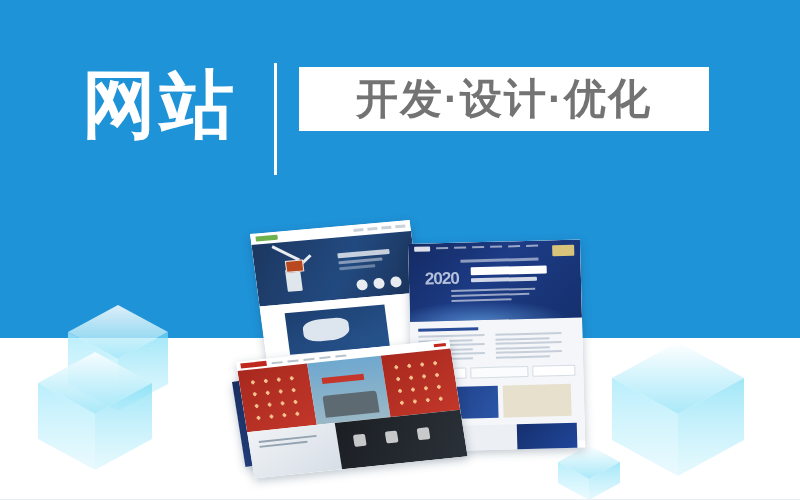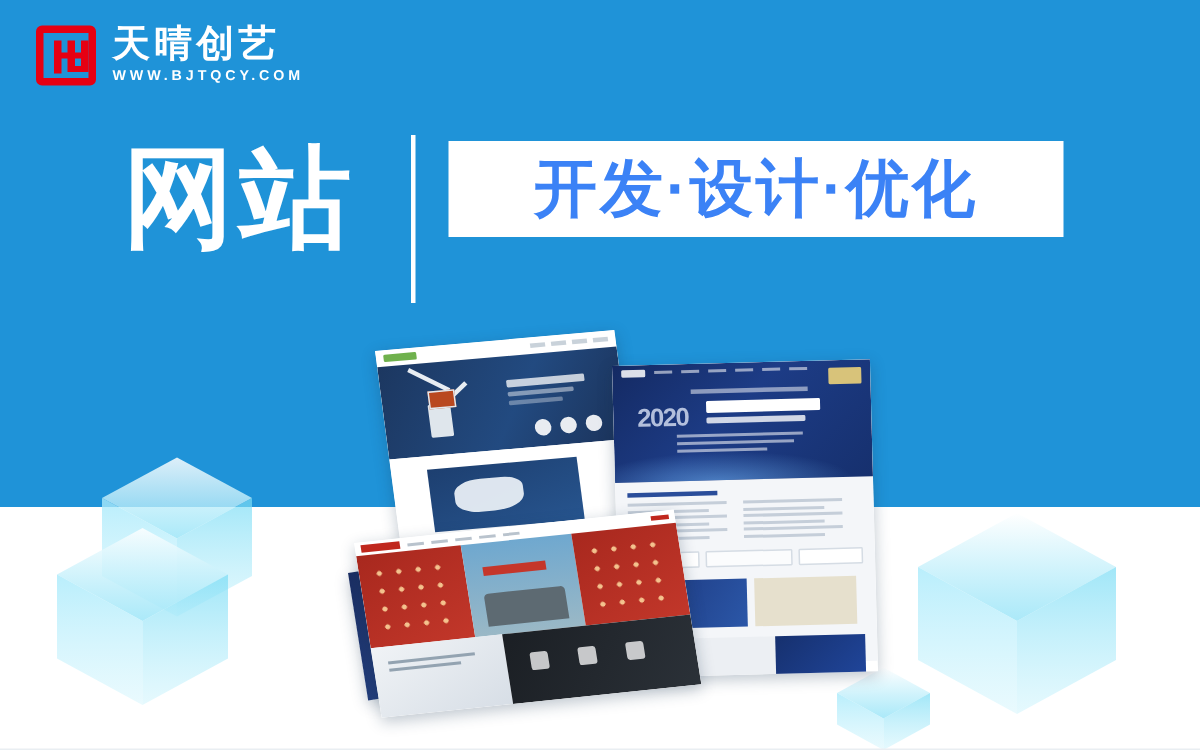--- a/index.html
+++ b/index.html
@@ -48,35 +48,35 @@
   .logo-cn{
     color:#ffffff;font-size:25px;font-weight:bold;letter-spacing:3px;
     line-height:26px;white-space:nowrap;
   }
   .logo-url{
     color:#ffffff;font-size:9.5px;font-weight:bold;letter-spacing:2.6px;
     line-height:12px;margin-top:3px;white-space:nowrap;
   }
 
   
-  .headline{position:absolute;left:0;top:84px;width:700px;height:125px;}
+  .headline{position:absolute;left:0;top:57px;width:700px;height:125px;}
   .word-main{
     position:absolute;left:82px;top:6px;
     color:#ffffff;font-size:74px;font-weight:bold;letter-spacing:4px;
     line-height:84px;white-space:nowrap;
   }
   .divider{
     position:absolute;left:274px;top:6px;width:3px;height:112px;background:#ffffff;
   }
   .tagbox{
     position:absolute;left:299px;top:10px;width:410px;height:64px;
     background:#ffffff;display:flex;align-items:center;justify-content:center;
   }
   .tagbox-txt{
-    color:#3b82f6;font-size:42px;font-weight:bold;letter-spacing:2px;
+    color:#737373;font-size:42px;font-weight:bold;letter-spacing:2px;
     line-height:46px;white-space:nowrap;
   }
   .subline{
     position:absolute;left:299px;top:82px;width:420px;
     color:#ffffff;font-size:28px;font-weight:bold;letter-spacing:1px;
     line-height:34px;white-space:nowrap;
   }
 
   
   .collage{position:absolute;left:232px;top:222px;width:348px;height:262px;}
@@ -233,30 +233,20 @@
       <polygon points="678,134 744,98 744,160 678,196" fill="url(#cRight)"></polygon>
     </g>
 
     <g>
       <polygon points="589,165 620,182 589,199 558,182" fill="url(#cTop)"></polygon>
       <polygon points="558,182 589,199 589,220 558,203" fill="url(#cLeft)"></polygon>
       <polygon points="589,199 620,182 620,203 589,220" fill="url(#cRight)"></polygon>
     </g>
   </svg>
 
-  <div class="logo">
-    <div class="logo-mark">
-      <span class="hbar"></span>
-        <span class="lfoot"></span>
-    </div>
-    <div class="logo-txt">
-      <div class="logo-cn">天晴创艺</div>
-      <div class="logo-url">WWW.BJTQCY.COM</div>
-    </div>
-  </div>
 
   <div class="headline">
     <div class="word-main">网站</div>
     <div class="divider"></div>
     <div class="tagbox">
       <span class="tagbox-txt">开发·设计·优化</span>
     </div>
   </div>
 
   <div class="collage">

